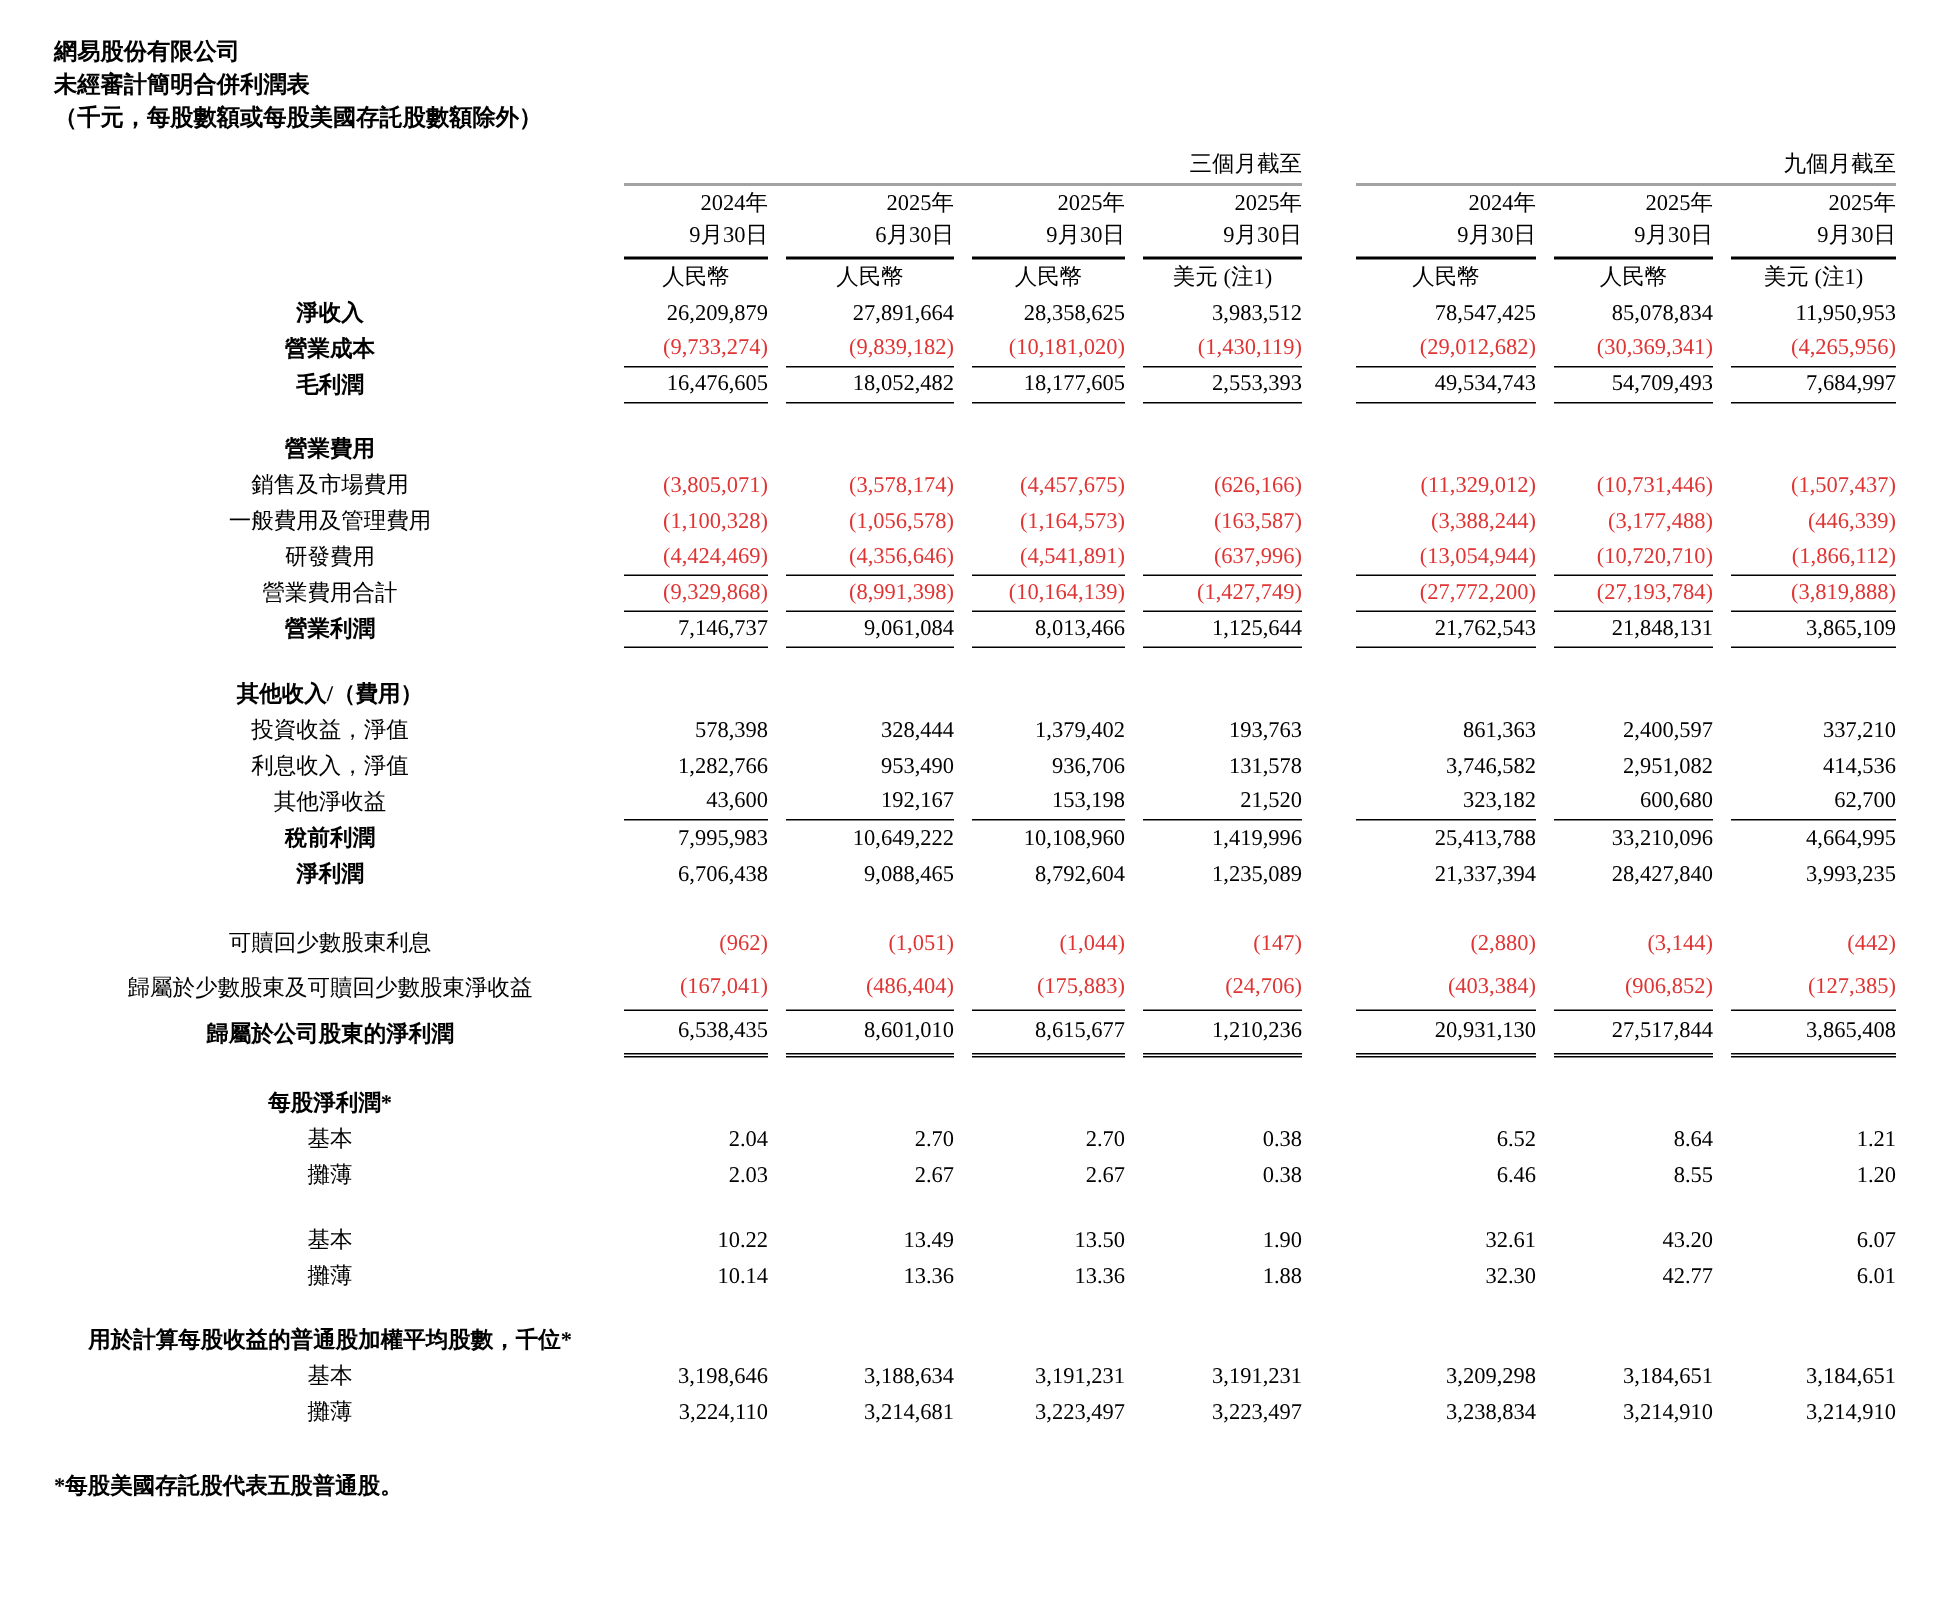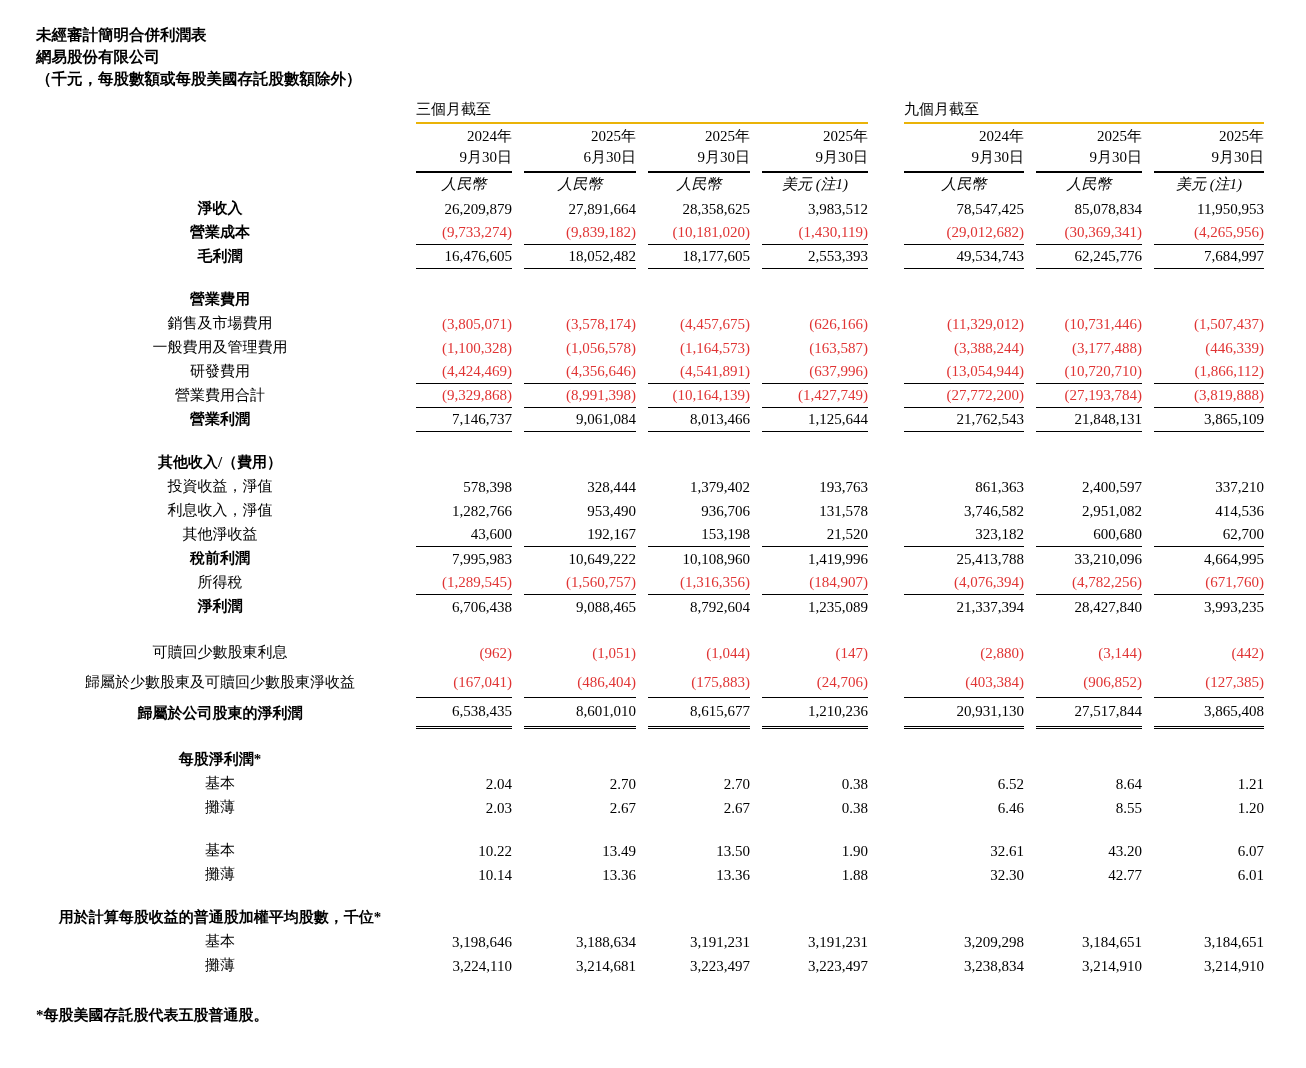--- a/index.html
+++ b/index.html
@@ -12,40 +12,40 @@
   .title-block div{white-space:pre;}
 
   table.stmt{
     border-collapse:separate;border-spacing:12px 0;
     margin:8px 0 0 24px;table-layout:fixed;
   }
   table.stmt th,table.stmt td{
     font-size:15px;font-weight:normal;padding:2px 0 3px;vertical-align:bottom;
     white-space:nowrap;
   }
-  th.grp{font-weight:bold;text-align:left;border-bottom:2px solid #eab308;font-size:15.5px;padding-bottom:1px;}
+  th.grp{font-weight:bold;text-align:right;border-bottom:2px solid #a3a3a3;font-size:15.5px;padding-bottom:1px;}
   th.date-th{font-weight:bold;text-align:right;border-bottom:2px solid #000;padding:5px 0 3px;}
   th.date-th div{line-height:21px;}
-  td.curr{text-align:center;padding:3px 0 12px;font-style:italic;}
+  td.curr{text-align:center;padding:3px 0 12px;}
   td.label{text-align:center;}
   td.label.b{font-weight:bold;}
   td.num{text-align:right;}
   td.num.neg{color:var(--neg,#e03434);}
   td.ru{border-bottom:1.5px solid #000;}
   td.ru2{border-bottom:3px double #000;}
   tr.spacer td{height:19px;padding:0;}
   tr.pad td{padding-top:5px;padding-bottom:6px;}
   .footnotes{margin:26px 0 0 36px;font-weight:bold;font-size:15px;line-height:1.5;}
 </style>
 </head>
 <body>
 
 <div class="title-block">
+  <div>網易股份有限公司</div>
   <div>未經審計簡明合併利潤表</div>
-  <div>網易股份有限公司</div>
   <div>（千元，每股數額或每股美國存託股數額除外）</div>
 </div>
 
 <table class="stmt">
   <colgroup>
       <col style="width: 368px;">
       <col style="width: 96px;">
       <col style="width: 112px;">
       <col style="width: 102px;">
       <col style="width: 106px;">
@@ -129,21 +129,21 @@
         <td class="num neg ru">(4,265,956)</td>
       </tr>
       <tr>
         <td class="label b">毛利潤</td>
         <td class="num ru">16,476,605</td>
         <td class="num ru">18,052,482</td>
         <td class="num ru">18,177,605</td>
         <td class="num ru">2,553,393</td>
         <td></td>
         <td class="num ru">49,534,743</td>
-        <td class="num ru">62,245,776</td>
+        <td class="num ru">54,709,493</td>
         <td class="num ru">7,684,997</td>
       </tr>
       <tr class="spacer">
         <td colspan="9"></td>
       </tr>
       <tr>
         <td class="label b">營業費用</td>
         <td colspan="8"></td>
       </tr>
       <tr>
@@ -244,31 +244,20 @@
       <tr>
         <td class="label b">稅前利潤</td>
         <td class="num">7,995,983</td>
         <td class="num">10,649,222</td>
         <td class="num">10,108,960</td>
         <td class="num">1,419,996</td>
         <td></td>
         <td class="num">25,413,788</td>
         <td class="num">33,210,096</td>
         <td class="num">4,664,995</td>
-      </tr>
-      <tr>
-        <td class="label">所得稅</td>
-        <td class="num neg ru">(1,289,545)</td>
-        <td class="num neg ru">(1,560,757)</td>
-        <td class="num neg ru">(1,316,356)</td>
-        <td class="num neg ru">(184,907)</td>
-        <td></td>
-        <td class="num neg ru">(4,076,394)</td>
-        <td class="num neg ru">(4,782,256)</td>
-        <td class="num neg ru">(671,760)</td>
       </tr>
       <tr>
         <td class="label b">淨利潤</td>
         <td class="num">6,706,438</td>
         <td class="num">9,088,465</td>
         <td class="num">8,792,604</td>
         <td class="num">1,235,089</td>
         <td></td>
         <td class="num">21,337,394</td>
         <td class="num">28,427,840</td>

